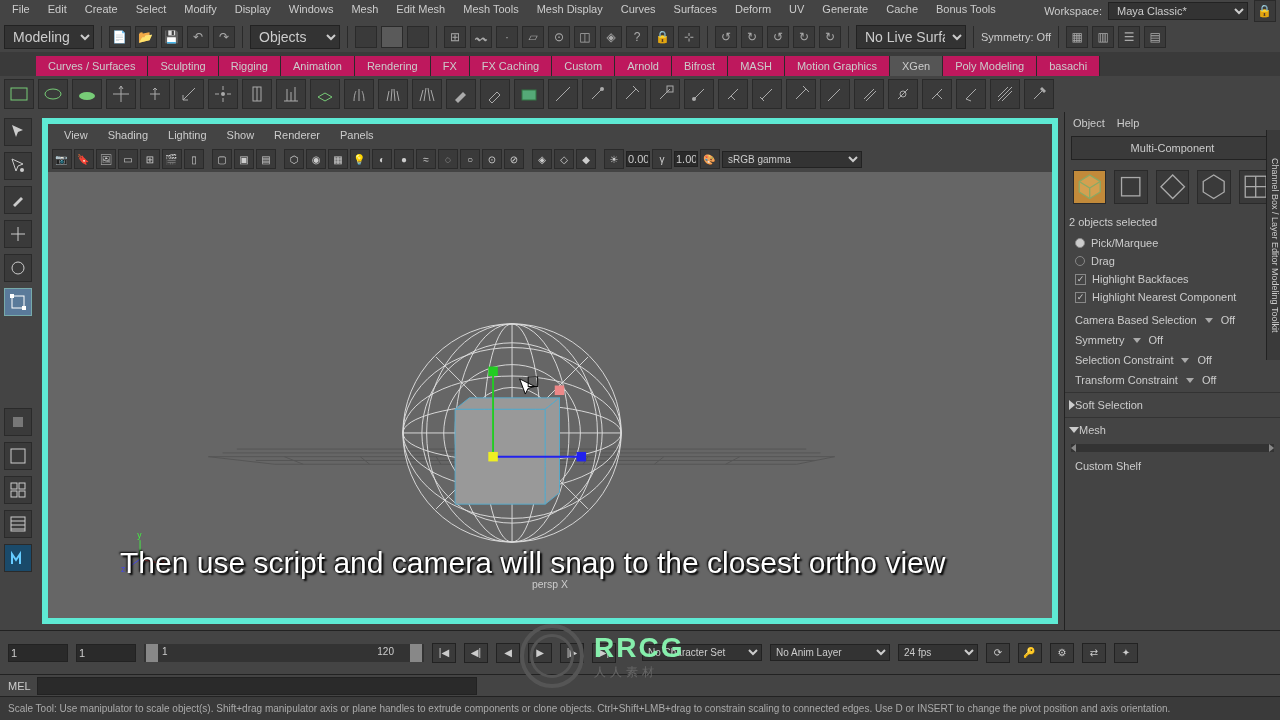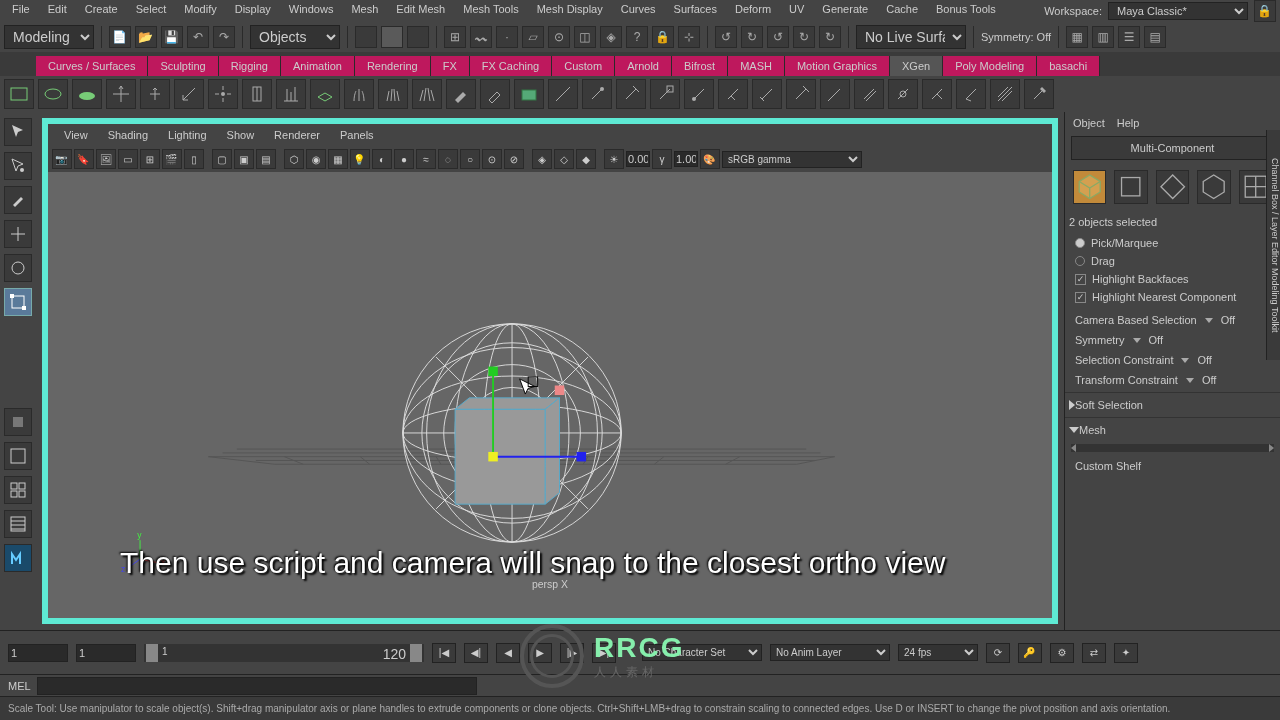--- a/index.html
+++ b/index.html
@@ -639,21 +639,21 @@
 </div>
 
 <div id="rtabs">Channel Box / Layer Editor       Modeling Toolkit</div>
 
 <div id="timeline">
   <input value="1" style="">
   <input value="1" style="">
   <div id="timeslider">
     <span class="knob"></span>
     <span style="position:absolute;left:18px;top:2px;font-size:10px">1</span>
-    <span style="position:absolute;right:18px;top:2px;font-size:14px">120</span>
+    <span style="position:absolute;right:30px;top:2px;font-size:10px">120</span>
     <span class="knobR"></span>
   </div>
   <span class="playbtn">|◀</span>
   <span class="playbtn">◀|</span>
   <span class="playbtn">◀</span>
   <span class="playbtn">▶</span>
   <span class="playbtn">|▶</span>
   <span class="playbtn">▶|</span>
   <div style="width:10px"></div>
   <select style="width:120px"><option>No Character Set</option></select>

